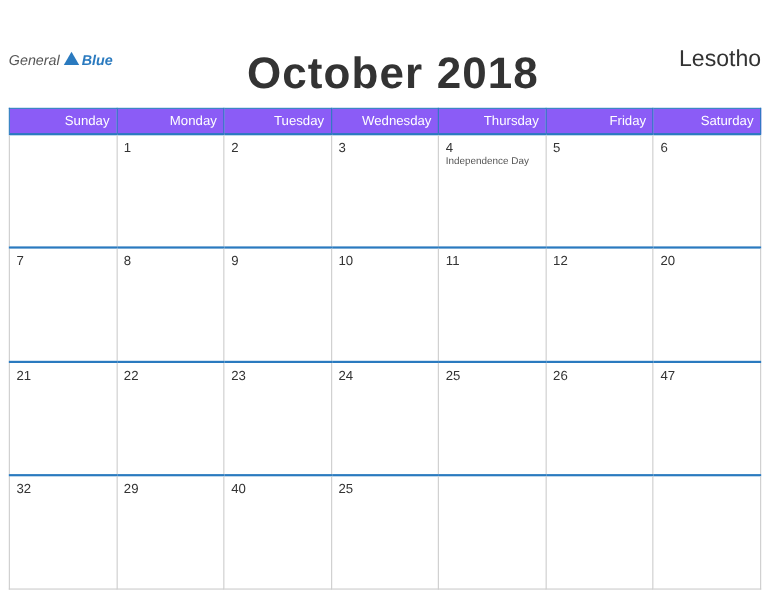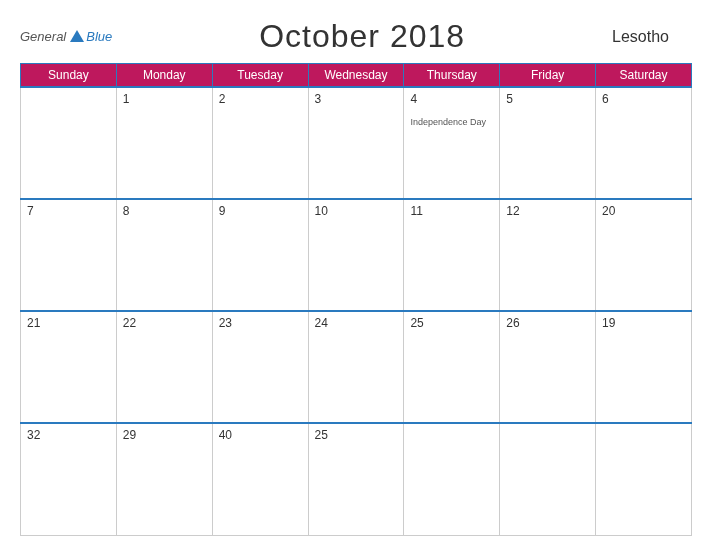--- a/index.html
+++ b/index.html
@@ -6,21 +6,21 @@
     body {
       width: 712px;
       height: 550px;
       background: #fff;
       font-family: Arial, sans-serif;
       overflow: hidden;
     }
     .page {
       width: 712px;
       height: 550px;
-      padding: 18px 20px 14px 20px;
+      padding: 18px 20px 14px 8px;
       display: flex;
       flex-direction: column;
     }
     .header {
       display: flex;
       align-items: center;
       justify-content: space-between;
       margin-bottom: 8px;
     }
     .logo {
@@ -30,76 +30,78 @@
     }
     .logo-text-general {
       font-size: 13px;
       color: #555;
       font-style: italic;
     }
     .logo-text-blue {
       font-size: 13px;
       color: #2a7abf;
       font-style: italic;
-      font-weight: normal;
+      font-weight: bold;
     }
     .logo-triangle {
       width: 0; height: 0;
       border-left: 7px solid transparent;
       border-right: 7px solid transparent;
       border-bottom: 12px solid #2a7abf;
       margin-left: 2px;
       margin-bottom: 2px;
     }
     .month-title {
-      font-size: 32px;
+      font-size: 40px;
       color: #333;
-      font-weight: normal;
+      font-weight: bold;
       letter-spacing: 1px;
       flex: 1;
       text-align: center;
+      margin-top: 27px;
     }
     .country {
-      font-size: 16px;
+      font-size: 21px;
       color: #333;
       min-width: 80px;
+      text-align: right;
     }
     .calendar {
       flex: 1;
       border: 1px solid #ccc;
       border-collapse: collapse;
       width: 100%;
       table-layout: fixed;
     }
     .calendar th {
-      background: #be185d;
+      background: #8b5cf6;
       color: #fff;
       font-size: 12px;
       font-weight: normal;
       padding: 4px 6px;
-      text-align: center;
+      text-align: right;
       border: 1px solid #2a7abf;
     }
     .calendar td {
       border: 1px solid #ccc;
       border-top: 2px solid #2a7abf;
       vertical-align: top;
       padding: 4px 6px;
       height: 72px;
     }
     .day-num {
       font-size: 12px;
       color: #333;
       display: block;
     }
     .holiday-text {
       font-size: 9px;
       color: #555;
       display: block;
-      margin-top: 11px;
+      margin-top: 0;
     }
     table {
       width: 100%;
       border-collapse: collapse;
       flex: 1;
     }
   </style>
 </head>
 <body>
 
@@ -187,21 +189,21 @@
           <td>
             <span class="day-num">24</span>
           </td>
           <td>
             <span class="day-num">25</span>
           </td>
           <td>
             <span class="day-num">26</span>
           </td>
           <td>
-            <span class="day-num">19</span>
+            <span class="day-num">47</span>
           </td>
         </tr>
         <tr>
           <td>
             <span class="day-num">32</span>
           </td>
           <td>
             <span class="day-num">29</span>
           </td>
           <td>

